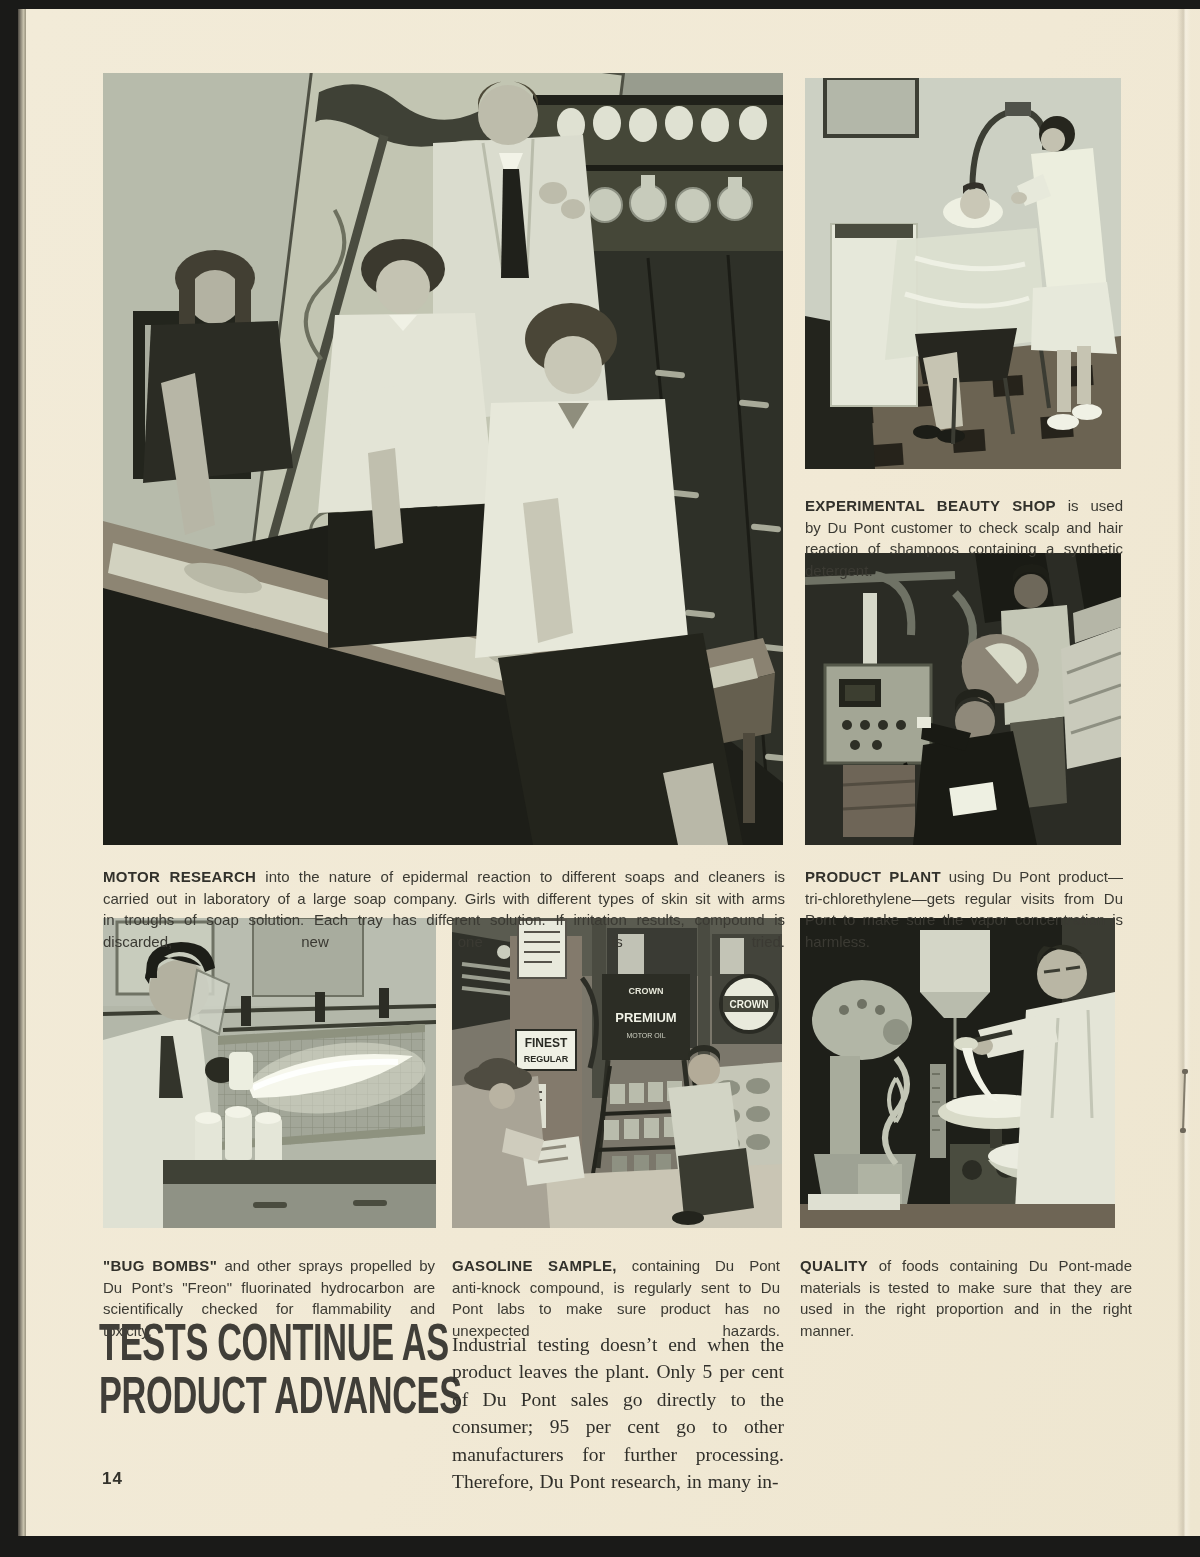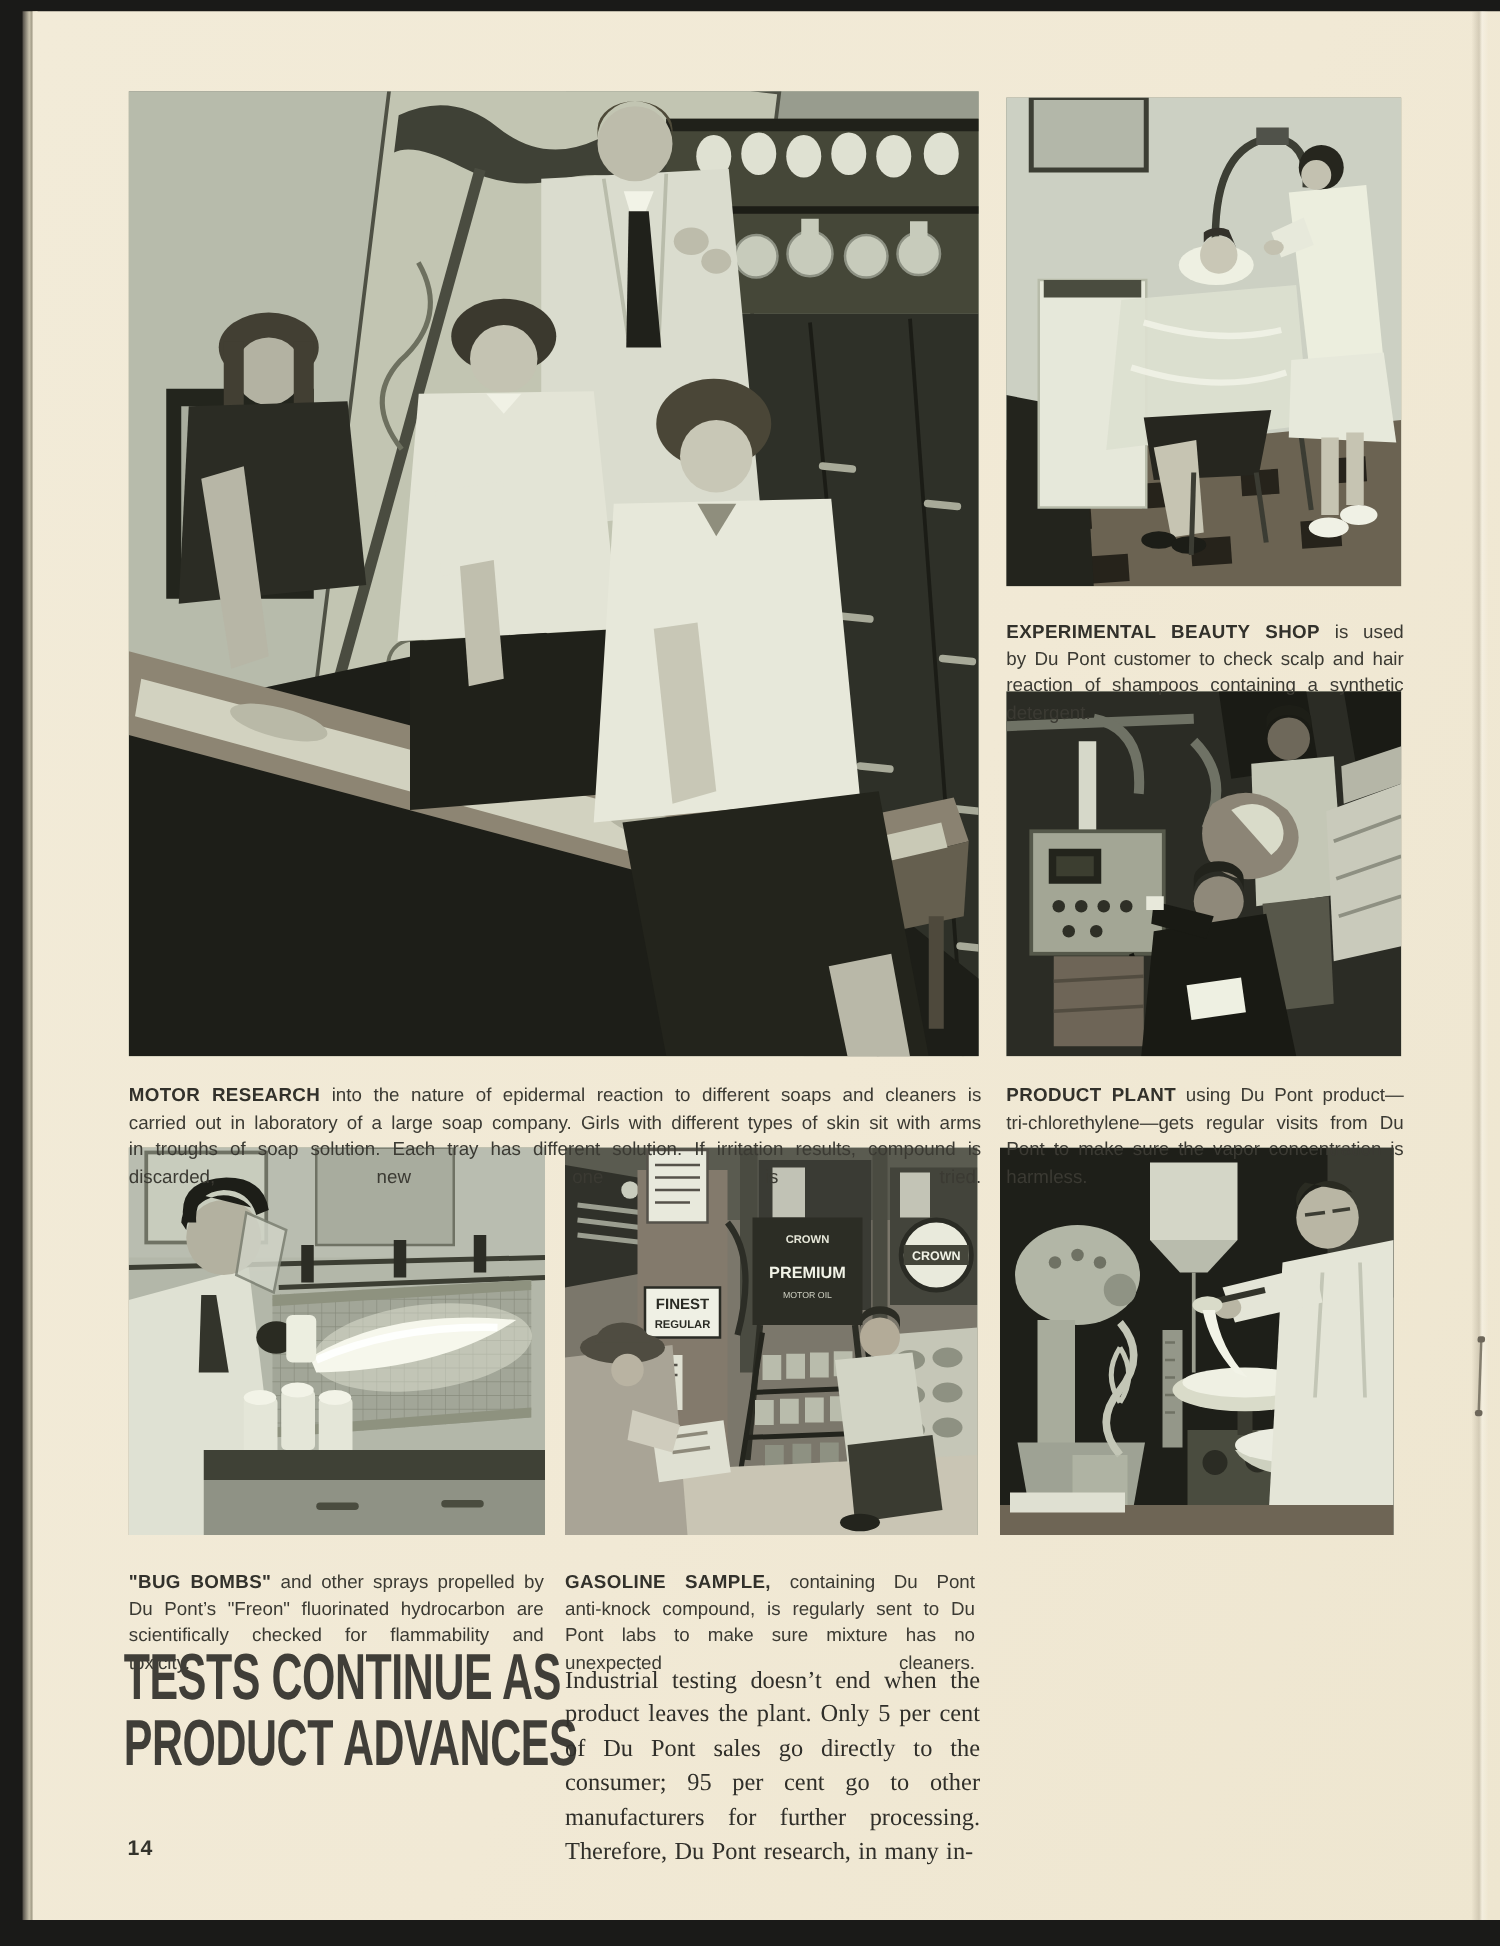--- a/index.html
+++ b/index.html
@@ -530,22 +530,23 @@
   </div>
 
   <p class="cap cap-beauty"><span class="lead">EXPERIMENTAL BEAUTY SHOP</span><span> is used by Du Pont customer to check scalp and hair reaction of shampoos containing a synthetic detergent.</span></p>
 
   <p class="cap cap-skin"><span class="lead">MOTOR RESEARCH</span><span> into the nature of epidermal reaction to different soaps and cleaners is carried out in laboratory of a large soap company. Girls with different types of skin sit with arms in troughs of soap solution. Each tray has different solution. If irritation results, compound is discarded, new one is tried.</span></p>
 
   <p class="cap cap-cleaning"><span class="lead">PRODUCT PLANT</span><span> using Du Pont product—tri-chlorethylene—gets regular visits from Du Pont to make sure the vapor concentration is harmless.</span></p>
 
   <p class="cap cap-bug"><span class="lead">"BUG BOMBS"</span><span> and other sprays propelled by Du Pont’s "Freon" fluorinated hydrocarbon are scientifically checked for flammability and toxicity.</span></p>
 
-  <p class="cap cap-gas"><span class="lead">GASOLINE SAMPLE,</span><span> containing Du Pont anti-knock compound, is regularly sent to Du Pont labs to make sure mixture has no unexpected cleaners.</span></p>
-
+  <p class="cap cap-gas"><span class="lead">GASOLINE SAMPLE,</span><span> containing Du Pont anti-knock compound, is regularly sent to Du Pont labs to make sure product has no unexpected hazards.</span></p>
+
+  <p class="cap cap-quality"><span class="lead">QUALITY</span><span> of foods containing Du Pont-made materials is tested to make sure that they are used in the right proportion and in the right manner.</span></p>
 
   <div class="headline">
     <div>TESTS CONTINUE AS</div>
     <div>PRODUCT ADVANCES</div>
   </div>
 
   <p class="bodytext body-col1">Industrial testing doesn’t end when the product leaves the plant. Only 5 per cent of Du Pont sales go directly to the consumer; 95 per cent go to other manufacturers for further processing. Therefore, Du Pont research, in many in-</p>
 
   <div class="pagenum">14</div>
 

